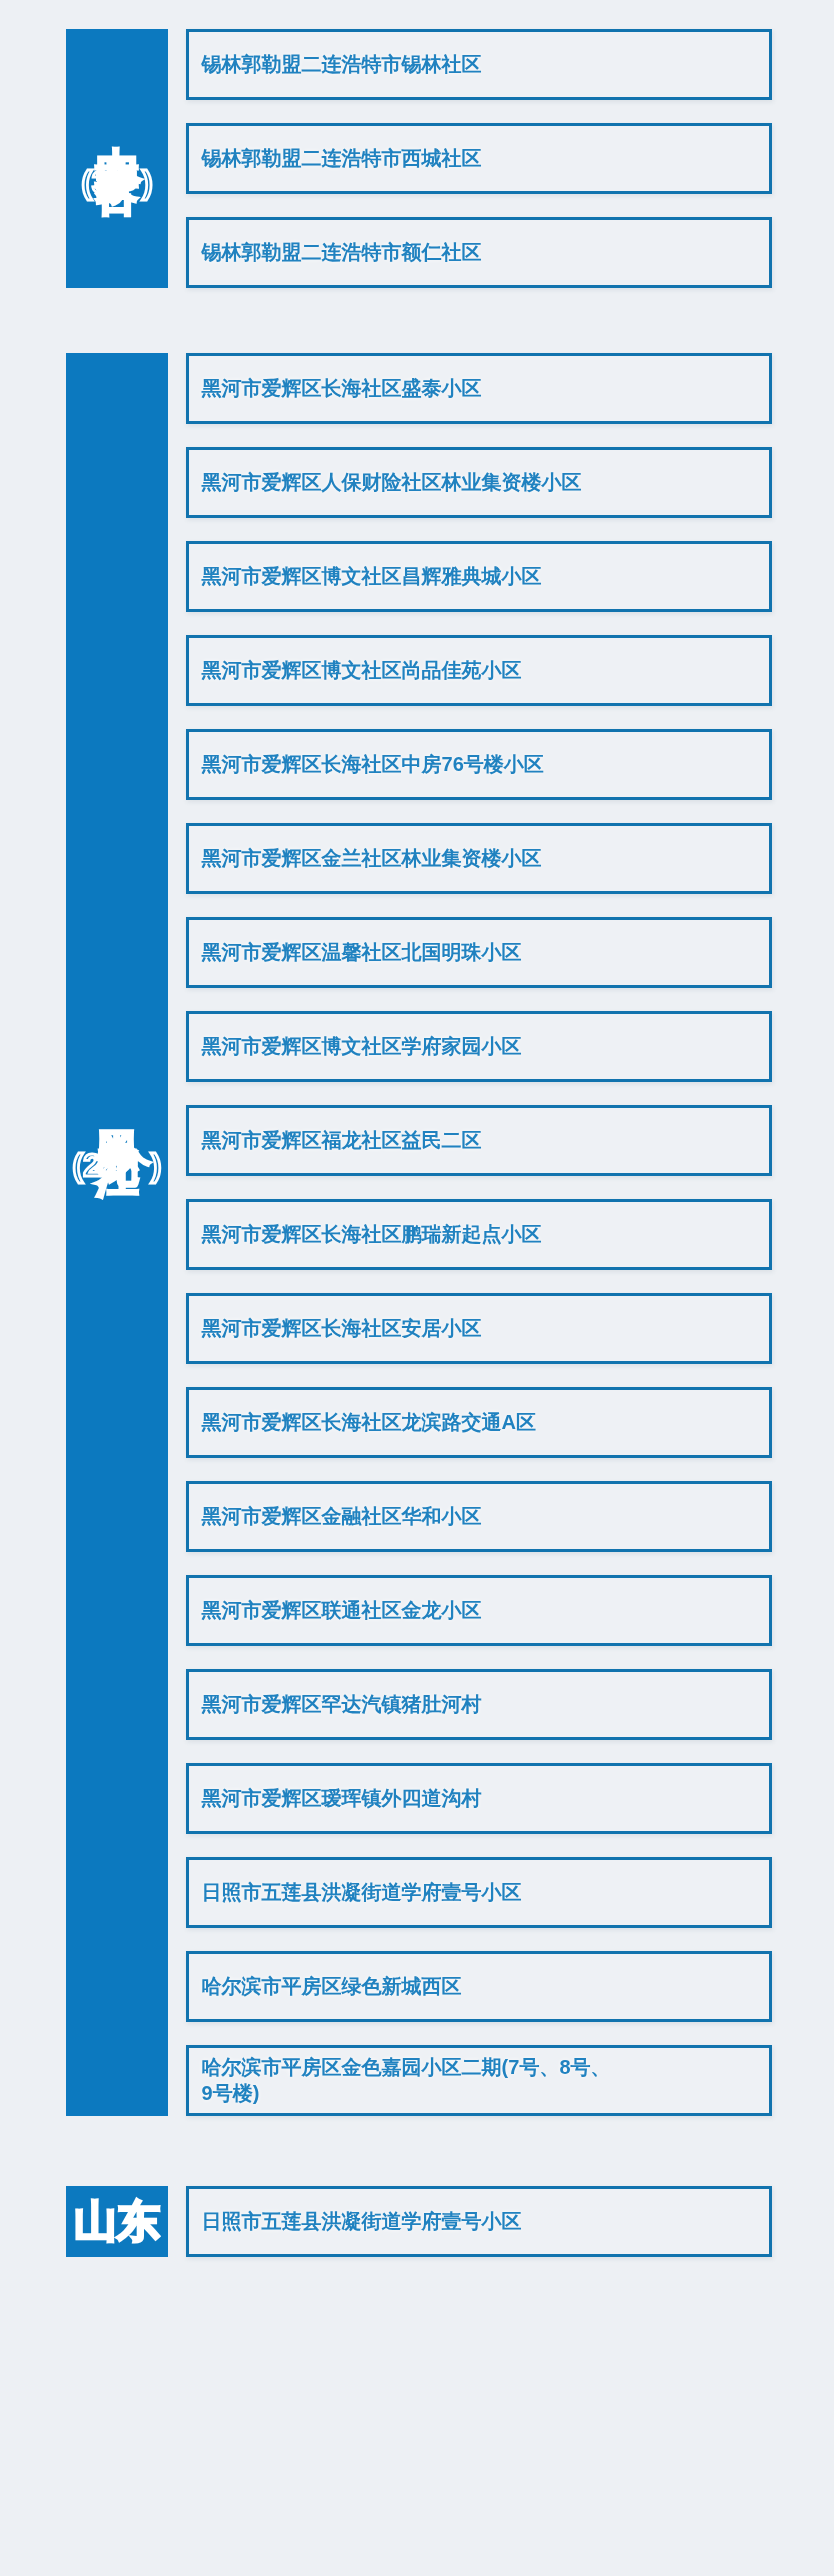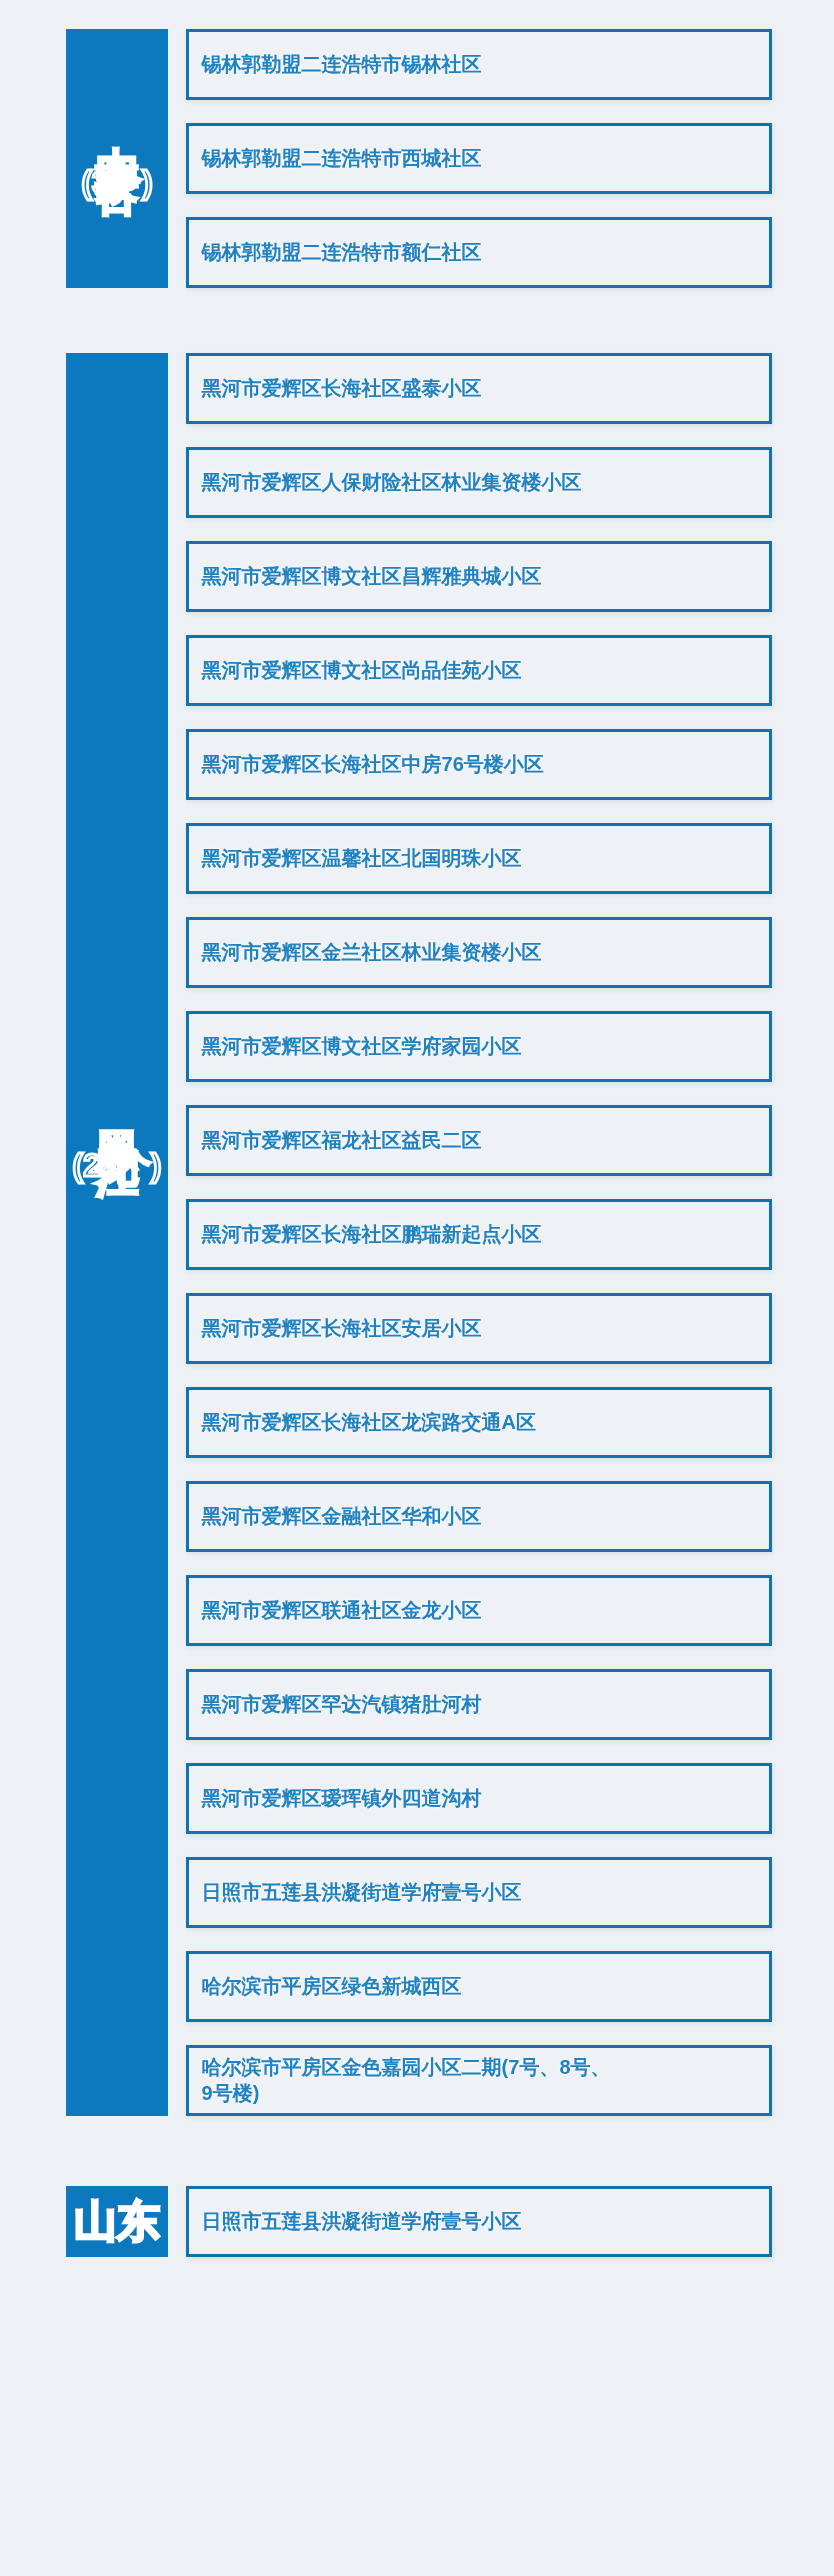--- a/index.html
+++ b/index.html
@@ -137,24 +137,24 @@
       <div class="item-box">
           <span class="item-text">黑河市爱辉区博文社区昌辉雅典城小区</span>
         </div>
       <div class="item-box">
           <span class="item-text">黑河市爱辉区博文社区尚品佳苑小区</span>
         </div>
       <div class="item-box">
           <span class="item-text">黑河市爱辉区长海社区中房76号楼小区</span>
         </div>
       <div class="item-box">
+          <span class="item-text">黑河市爱辉区金兰社区林业集资楼小区</span>
+        </div>
+      <div class="item-box">
           <span class="item-text">黑河市爱辉区温馨社区北国明珠小区</span>
-        </div>
-      <div class="item-box">
-          <span class="item-text">黑河市爱辉区金兰社区林业集资楼小区</span>
         </div>
       <div class="item-box">
           <span class="item-text">黑河市爱辉区博文社区学府家园小区</span>
         </div>
       <div class="item-box">
           <span class="item-text">黑河市爱辉区福龙社区益民二区</span>
         </div>
       <div class="item-box">
           <span class="item-text">黑河市爱辉区长海社区鹏瑞新起点小区</span>
         </div>

